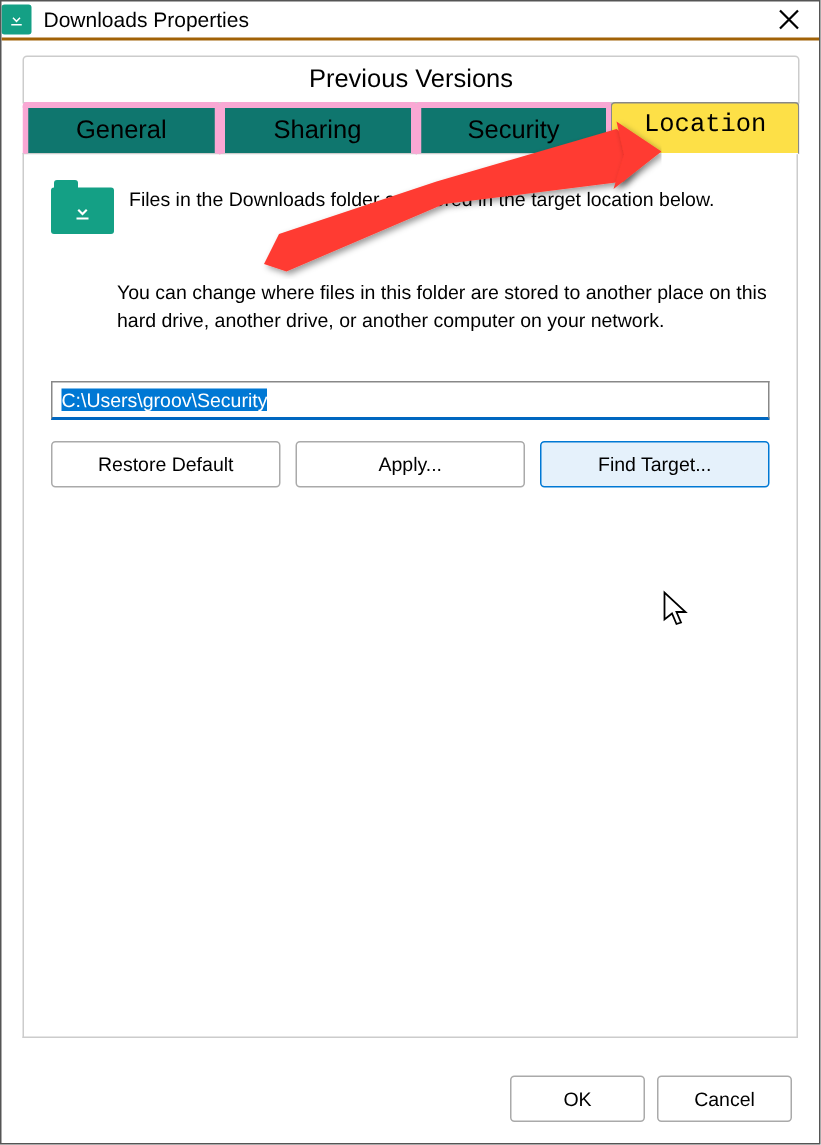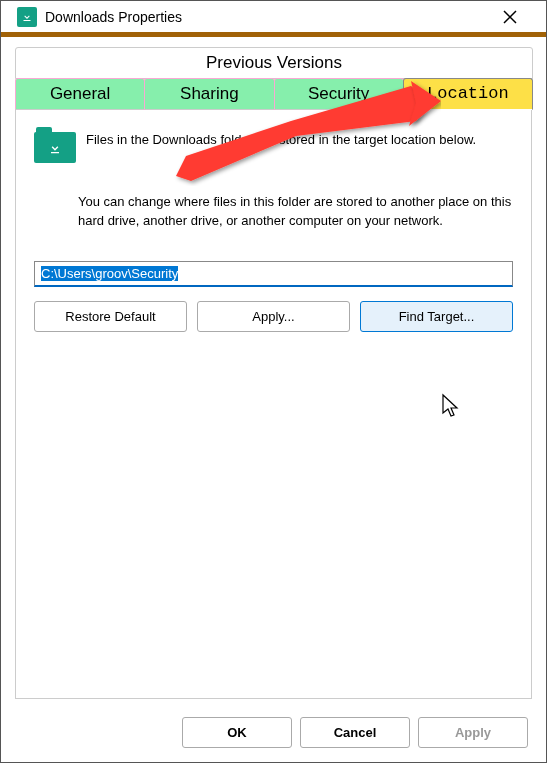--- a/index.html
+++ b/index.html
@@ -8,23 +8,23 @@
       font-size: 13px;
       background: #fff;
       width: 547px;
       height: 763px;
       position: relative;
       border: 1px solid #555;
     }
     .titlebar {
       display: flex;
       align-items: center;
-      height: 36px;
-      padding: 0 16px;
-      border-bottom: 5px solid #a16207;
+      height: 26px;
+      padding: 0 0;
+      border-bottom: 2px solid #a16207;
     }
     .title-icon {
       width: 20px;
       height: 20px;
       background: #14a085;
       border-radius: 2px;
       display: flex;
       align-items: center;
       justify-content: center;
       margin-right: 8px;
@@ -72,22 +72,22 @@
       margin-top: -1px;
     }
     .tab-row.bottom .tab.active {
       background: #fde047;
       border: 1px solid #888;
       border-bottom: 1px solid #fff;
       z-index: 2;
       font-family: Liberation Mono, monospace;
     }
     .tab-row.bottom .tab {
-      background: #86efac;
-      border: 1px solid #f9a8d4;
+      background: #0f766e;
+      border: 4px solid #f9a8d4;
       border-bottom: 1px solid #ccc;
     }
     .tab-panel {
       border: 1px solid #ccc;
       border-top: none;
       padding: 18px 18px 18px 18px;
       min-height: 590px;
       margin-top: -1px;
       position: relative;
     }
@@ -170,23 +170,22 @@
       background: #e5f1fb;
     }
     .bottom-buttons {
       position: absolute;
       bottom: 14px;
       right: 18px;
       display: flex;
       gap: 8px;
     }
     .bottom-buttons .btn {
-      width: 110px;
+      width: 90px;
       flex: none;
-      font-weight: bold;
     }
     .btn.disabled {
       color: #999;
       cursor: default;
     }
     .arrow-annot {
       position: absolute;
       top: 75px;
       left: 170px;
       pointer-events: none;
@@ -248,21 +247,20 @@
         <button class="btn">Apply...</button>
         <button class="btn hover">Find Target...</button>
       </div>
     </div>
   </div>
 </div>
 
 <div class="bottom-buttons">
   <button class="btn">OK</button>
   <button class="btn">Cancel</button>
-  <button class="btn disabled">Apply</button>
 </div>
 
 <svg class="arrow-annot" width="270" height="110" viewBox="0 0 270 110">
   <defs>
     <filter id="ds" x="-20%" y="-20%" width="140%" height="140%">
       <feDropShadow dx="2" dy="2" stdDeviation="2" flood-opacity="0.4"></feDropShadow>
     </filter>
   </defs>
   <polygon points="5,100 15,80 120,45 240,10 260,25 245,45 125,60 20,105" fill="#ff3b30" filter="url(#ds)"></polygon>
   <polygon points="240,5 270,25 238,50 245,27" fill="#ff3b30" filter="url(#ds)"></polygon>

